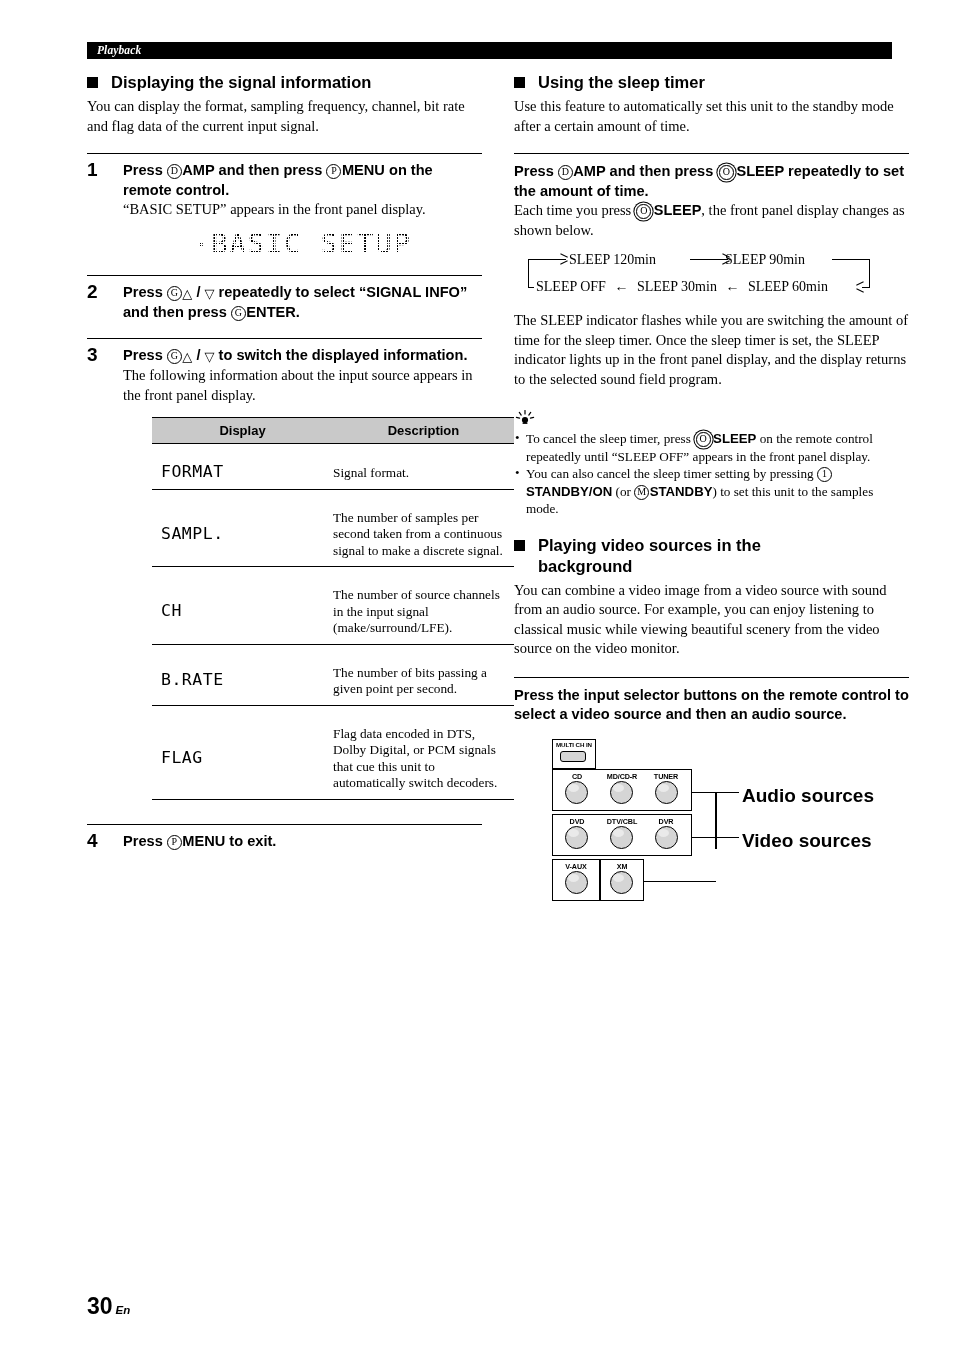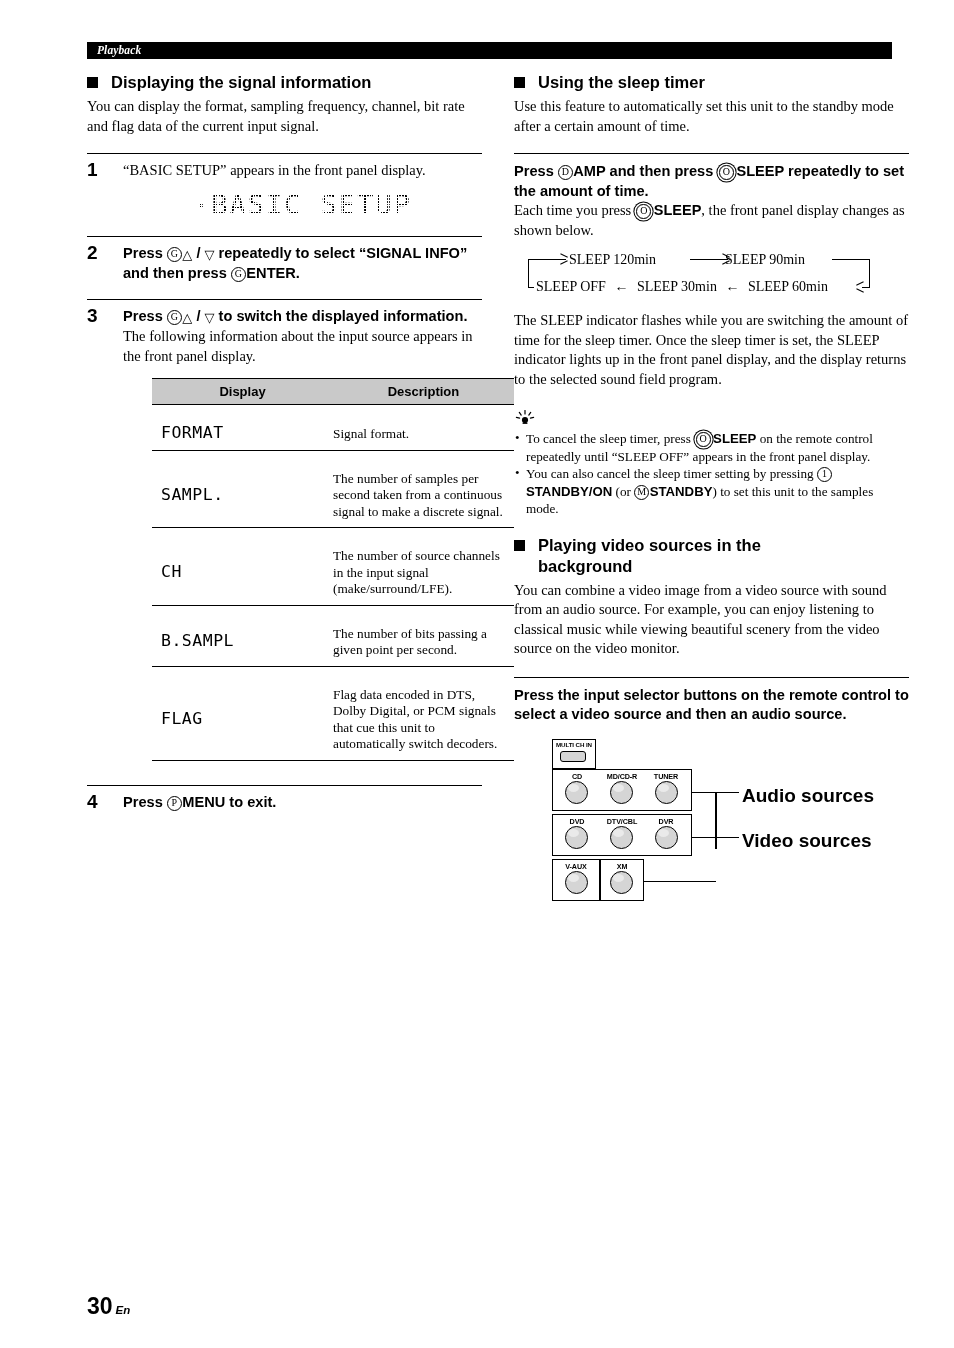--- a/index.html
+++ b/index.html
@@ -332,20 +332,21 @@
     <div class="sec-head">
       <span class="sq"></span>
       <span class="ht">Displaying the signal information</span>
     </div>
     <p class="body" style="margin-top:2px;">You can display the format, sampling frequency, channel, bit rate and flag data of the current input signal.</p>
 
     <hr class="rule" style="margin-top:17px;">
 
     <div class="step" style="margin-top:7px;">
       <div class="step-num">1</div>
+      <p class="step-title"><span>Press </span><span class="circ">D</span><span>AMP</span><span> and then press </span><span class="circ">P</span><span>MENU</span><span> on the remote control.</span></p>
       <p class="step-body">“BASIC SETUP” appears in the front panel display.</p>
       <div class="lcd-wrap">
         <span class="lcd-small" style="font-size:27px;letter-spacing:2px;display:inline-block;position:relative;margin-top:8px;">·BASIC SETUP</span>
         <div class="lcd-mask" style="top:8px;"></div>
       </div>
     </div>
 
     <hr class="rule" style="margin-top:16px;">
 
     <div class="step" style="margin-top:7px;">
@@ -374,21 +375,21 @@
           </tr>
           <tr>
             <td class="disp"><span class="lcd-small">SAMPL.</span></td>
             <td>The number of samples per second taken from a continuous signal to make a discrete signal.</td>
           </tr>
           <tr>
             <td class="disp"><span class="lcd-small">CH</span></td>
             <td>The number of source channels in the input signal (make/surround/LFE).</td>
           </tr>
           <tr>
-            <td class="disp"><span class="lcd-small">B.SAMPL</span></td>
+            <td class="disp"><span class="lcd-small">B.RATE</span></td>
             <td>The number of bits passing a given point per second.</td>
           </tr>
           <tr class="last">
             <td class="disp"><span class="lcd-small">FLAG</span></td>
             <td>Flag data encoded in DTS, Dolby Digital, or PCM signals that cue this unit to automatically switch decoders.</td>
           </tr>
         </tbody>
       </table>
     </div>
 

